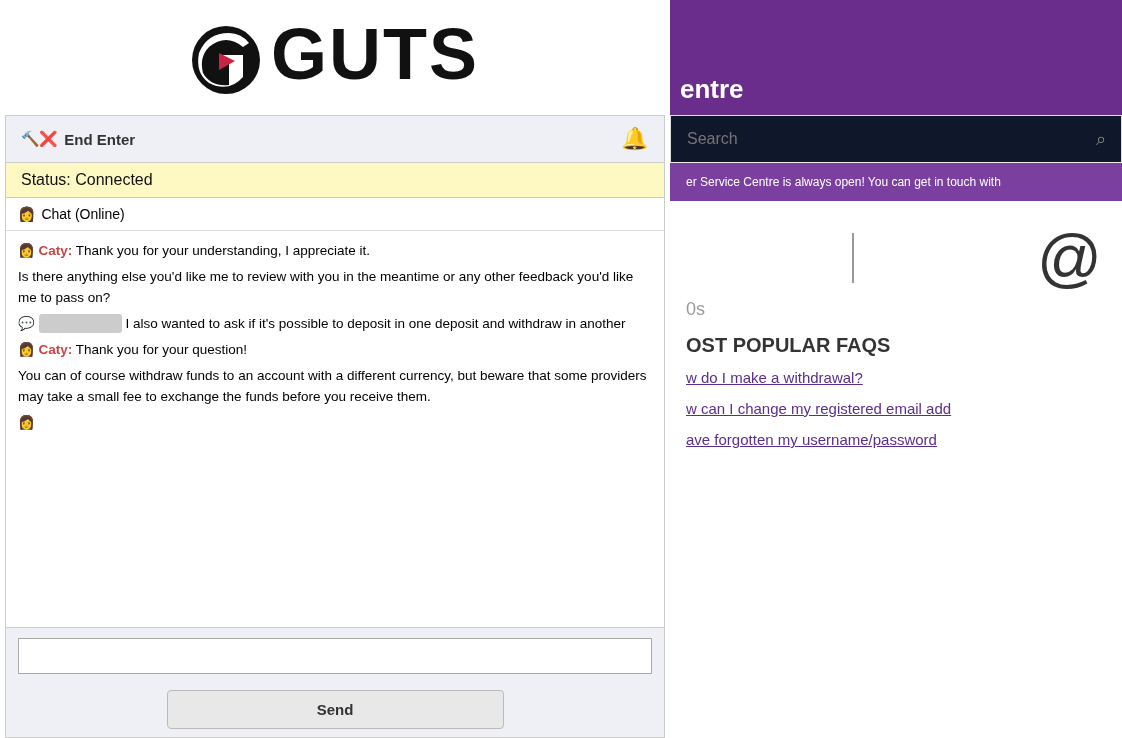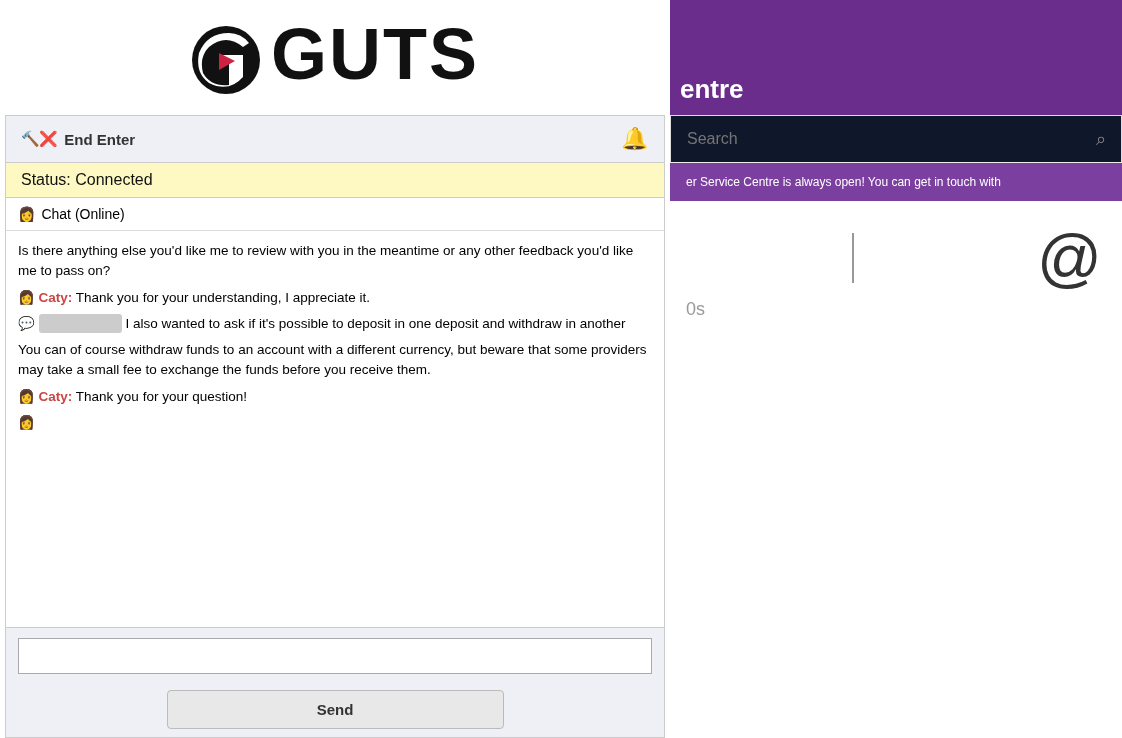--- a/index.html
+++ b/index.html
@@ -283,40 +283,40 @@
       <span>Status: Connected</span>
     </div>
 
     <div class="agent-row">
       <span>👩</span>
       <span>Chat (Online)</span>
     </div>
 
     <div class="chat-messages">
       <div class="msg-line">
-        <span>Is there anything else you'd like me to review with you in the meantime or any other feedback you'd like me to pass on?</span>
-      </div>
-      <div class="msg-line">
         <span>👩 </span>
         <span class="msg-agent-name">Caty:</span>
         <span>Thank you for your understanding, I appreciate it.</span>
       </div>
       <div class="msg-line">
+        <span>Is there anything else you'd like me to review with you in the meantime or any other feedback you'd like me to pass on?</span>
+      </div>
+      <div class="msg-line">
         <span>💬 </span>
         <span class="msg-user-blurred">Toms Davidd</span>
         <span>I also wanted to ask if it's possible to deposit in one deposit and withdraw in another</span>
       </div>
       <div class="msg-line">
-        <span>You can of course withdraw funds to an account with a different currency, but beware that some providers may take a small fee to exchange the funds before you receive them.</span>
-      </div>
-      <div class="msg-line">
         <span>👩 </span>
         <span class="msg-agent-name">Caty:</span>
         <span>Thank you for your question!</span>
       </div>
+      <div class="msg-line">
+        <span>You can of course withdraw funds to an account with a different currency, but beware that some providers may take a small fee to exchange the funds before you receive them.</span>
+      </div>
       <div style="margin-top:4px;">
         <span>👩</span>
       </div>
     </div>
 
     <div class="chat-input-area">
       <input class="message-input" type="text" style="">
     </div>
 
     <div class="send-btn-row">
@@ -345,13 +345,27 @@
 
   <div style="display:flex; justify-content:space-between; align-items:center; padding: 20px 20px 0 16px;">
     <div style="border-left: 2px solid #999; height: 50px; margin-left:40%;"></div>
     <span style="font-size: 64px; font-weight: 300; color: #333;">@</span>
   </div>
 
   <div style="padding: 4px 16px; font-size: 18px; color: #999;">
     <span>0s</span>
   </div>
 
+  <div class="popular-faqs-section">
+    <div class="popular-faqs-title">
+      <span>OST POPULAR FAQS</span>
+    </div>
+    <a class="faq-link">
+      <span>w do I make a withdrawal?</span>
+    </a>
+    <a class="faq-link">
+      <span>w can I change my registered email add</span>
+    </a>
+    <a class="faq-link">
+      <span>ave forgotten my username/password</span>
+    </a>
+  </div>
 </div>
 
 </body></html>

